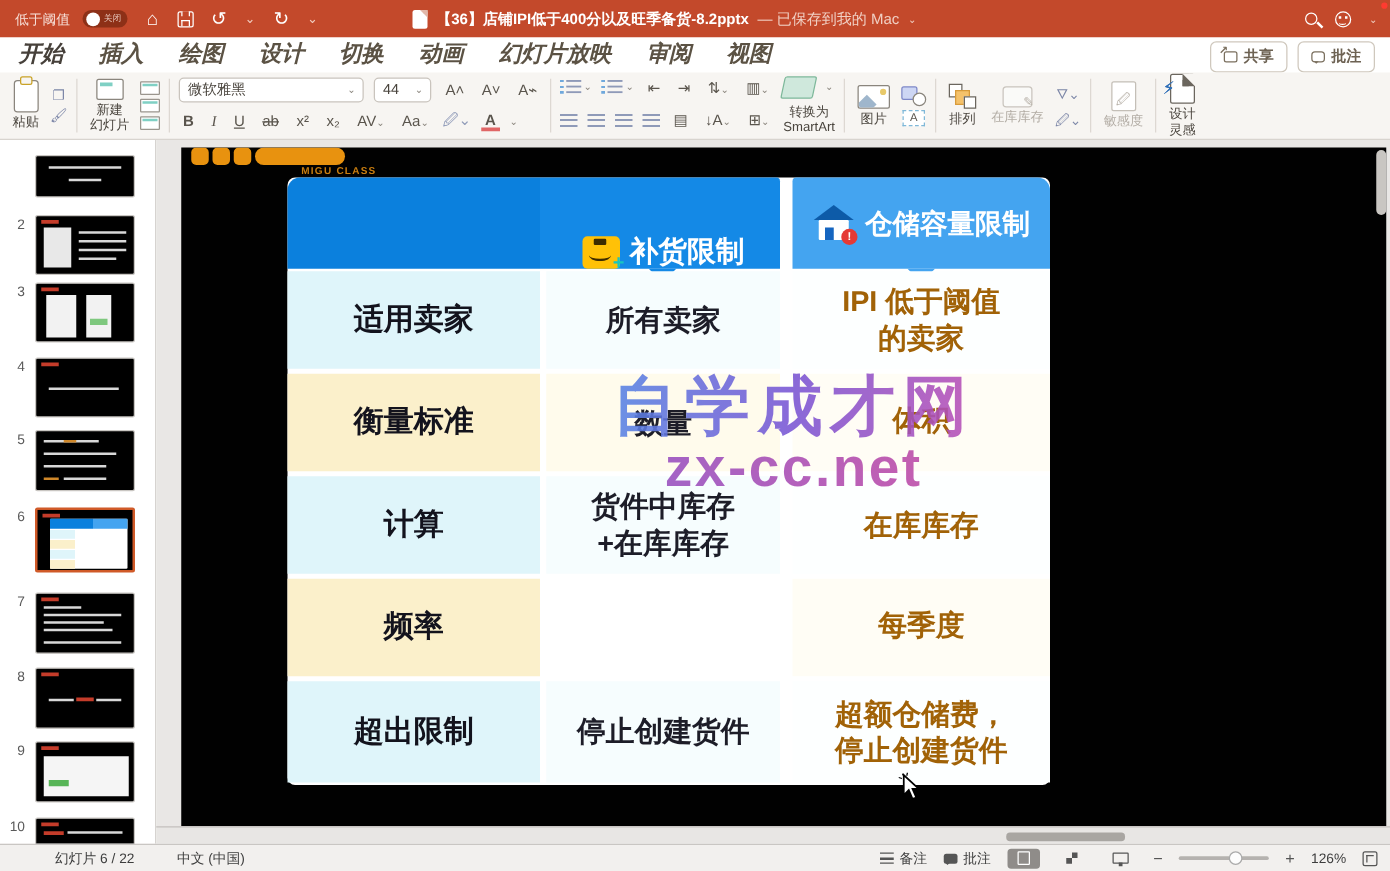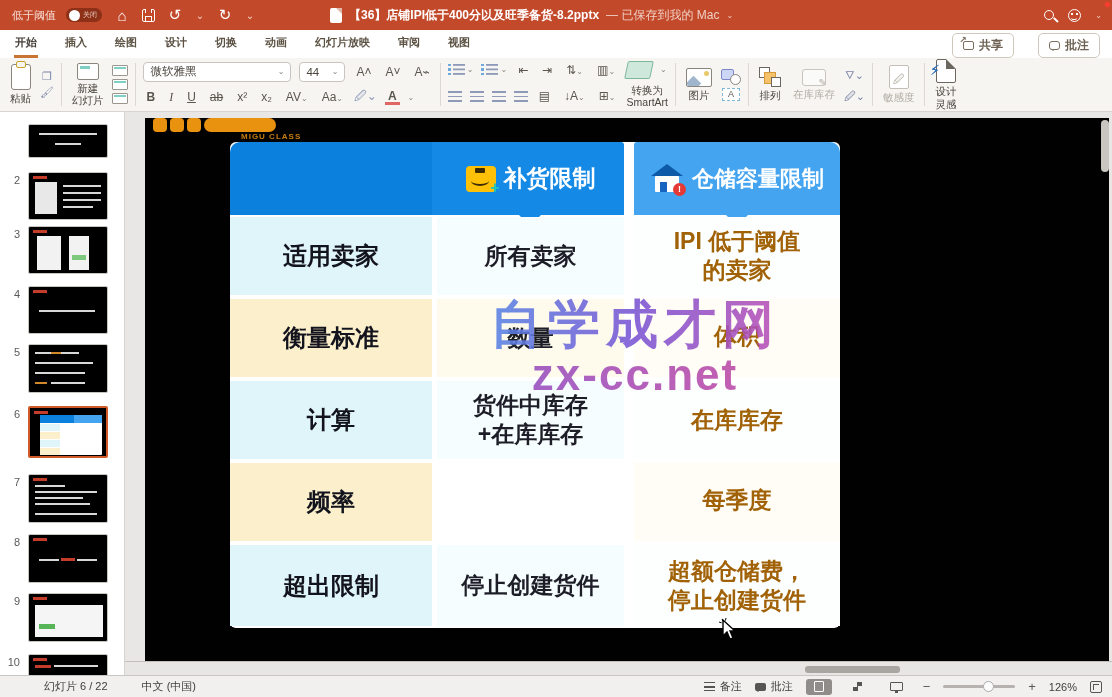--- a/index.html
+++ b/index.html
@@ -31,23 +31,23 @@
   .smiley { width:13px; height:13px; border:1.5px solid #fff; border-radius:50%; position:relative; }
   .smiley:before { content:""; position:absolute; left:2px; top:3px; width:2px; height:2px; background:#fff; box-shadow:5px 0 0 #fff; }
   .smiley:after { content:""; position:absolute; left:2px; top:6px; width:6px; height:3px; border-bottom:1.5px solid #fff; border-radius:50%; }
   .rec-dot { position:absolute; right:2px; top:2px; width:5px; height:5px; border-radius:50%; background:#ff3b30; }
   .chev { font-size:8px; color:#f0cfc3; }
 
   
   #tabbar { position:absolute; left:0; top:30px; width:1112px; height:28px;
     background:#ffffff; display:flex; align-items:center; }
   .tabs { display:flex; gap:26px; padding-left:14px; }
-  .tab { font-size:11px; font-weight:bold; color:#5b5244; padding:5px 1px; cursor:default; }
+  .tab { font-size:18px; font-weight:bold; color:#5b5244; padding:5px 1px; cursor:default;font-style:italic; }
   .tab.sel { color:#46403a; border-bottom:3px solid #c87533; }
-  .tab-actions { position:absolute; right:12px; top:3px; display:flex; gap:24px; }
+  .tab-actions { position:absolute; right:12px; top:3px; display:flex; gap:8px; }
   .pill-btn { display:flex; align-items:center; gap:5px; border:1px solid #cfc8bd;
     border-radius:5px; padding:3px 10px; font-size:12px; font-weight:bold; color:#6d6253; background:#fff; }
   .share-ic { width:11px; height:9px; border:1.4px solid #7a6f5e; border-radius:2px; position:relative; }
   .share-ic:before { content:"↗"; position:absolute; left:-5px; top:-7px; font-size:9px; color:#7a6f5e; }
   .bubble-ic { width:11px; height:9px; border:1.4px solid #7a6f5e; border-radius:3px; position:relative; }
   .bubble-ic:after { content:""; position:absolute; left:1px; bottom:-4px; border:2.5px solid transparent; border-top-color:#7a6f5e; }
 
   
   #ribbon { position:absolute; left:0; top:58px; width:1112px; height:54px;
     background:#f7f5f2; border-bottom:1px solid #d8d4cf; display:flex; align-items:stretch; }
@@ -127,21 +127,21 @@
 
   
   #cmp-table { position:absolute; left:85px; top:24px; width:610px; height:486px;
     background:#ffffff; border-radius:6px; }
   .hdr-left { position:absolute; left:0; top:0; width:394px; height:73px;
     background:linear-gradient(90deg,#0b80dd 0 202px,#1489e6 202px); border-radius:10px 3px 0 0; }
   .hdr-right { position:absolute; left:404px; top:0; width:206px; height:73px;
     background:#44a4f0; border-radius:3px 10px 0 0; }
   .hdr-cell { position:absolute; top:0; height:73px; display:flex; align-items:center; justify-content:center; gap:8px;
     color:#fff; font-weight:bold; font-size:23px; }
-  .hdr-cell.c1 { left:207px; width:187px; }
+  .hdr-cell.c1 { left:207px; width:187px;margin-top:23px; }
   .hdr-cell.c2 { left:404px; width:206px; font-size:22px; }
   .tri { position:absolute; top:73px; width:0; height:0; border-left:11px solid transparent; border-right:11px solid transparent; }
   .tri.t1 { left:289px; border-top:11px solid #1489e6; }
   .tri.t2 { left:496px; border-top:11px solid #44a4f0; }
   .box-ic { width:30px; height:26px; background:#ffc107; border-radius:4px; position:relative; }
   .box-ic:before { content:""; position:absolute; left:5px; bottom:6px; width:18px; height:8px; border-bottom:2.5px solid #3d2c00; border-radius:50%; }
   .box-ic:after { content:"+"; position:absolute; right:-4px; bottom:-5px; color:#18c5c0; font-size:16px; font-weight:bold; }
   .box-ic .lid { position:absolute; left:9px; top:2px; width:10px; height:5px; background:#3d2c00; border-radius:1px; }
   .house-ic { width:34px; height:30px; position:relative; }
   .house-ic .roof { position:absolute; left:1px; top:0; width:0; height:0;

